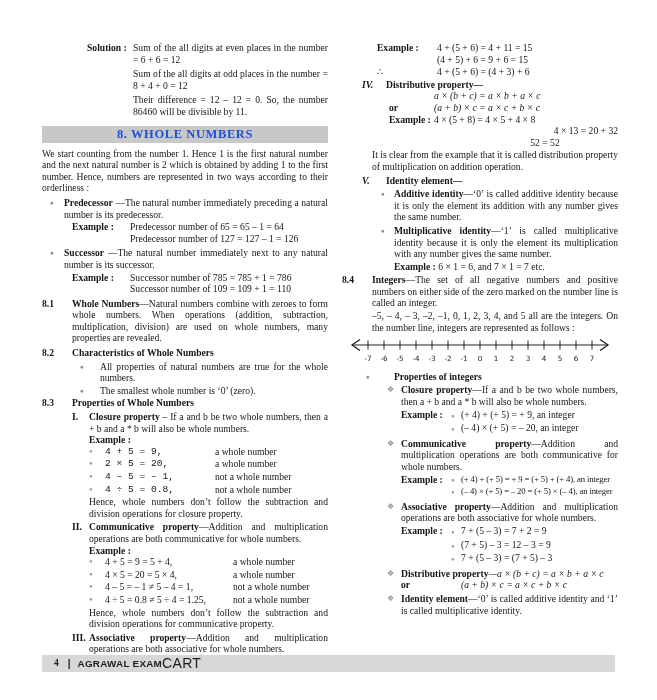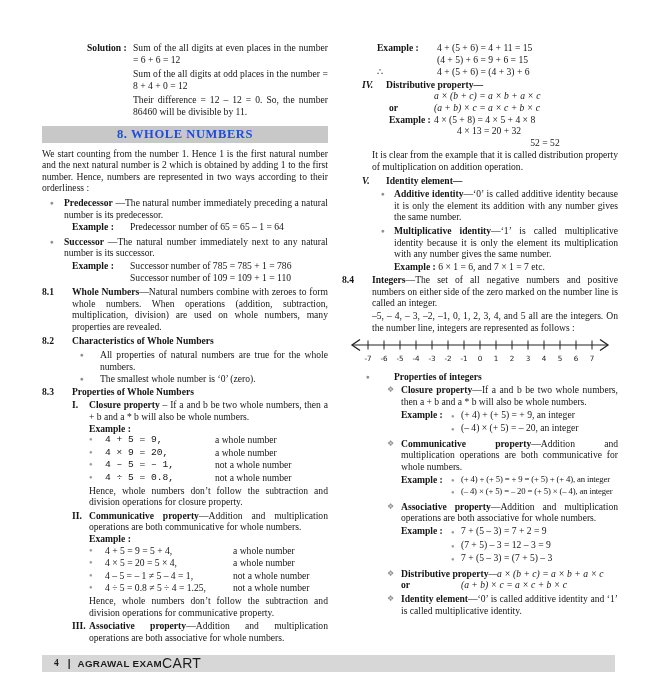--- a/index.html
+++ b/index.html
@@ -51,21 +51,21 @@
   
   .rex{padding-left:35px;display:flex;margin-bottom:1px;}
   .rex-label{flex:0 0 60px;font-weight:bold;}
   .s45{padding-left:20px;margin-bottom:2px;}
   .s45 .tnum{flex:0 0 24px;font-weight:bold;font-style:italic;}
   .f1{padding-left:72px;}
   .or-row{padding-left:27px;display:flex;}
   .or-lbl{flex:0 0 45px;font-weight:bold;}
   .ex4{padding-left:27px;display:flex;}
   .ex4-label{flex:0 0 45px;font-weight:bold;}
-  .l2{padding-left:95px;}
+  .l2{padding-left:95px;text-align:right;}
   .l3{padding-left:110px;text-align:center;}
   .snote{padding-left:10px;margin-top:1px;}
   .vb-row{padding-left:19px;display:flex;margin-top:2px;}
   .vb-blt{flex:0 0 13px;color:#8f8f8f;font-size:6.5px;line-height:11.6px;}
   .vex{padding-left:32px;margin:1px 0;}
   .s84-para{padding-left:30px;margin-top:1px;}
   .nl-wrap{padding-left:2px;margin:5px 0 3px 0;}
   .pi-head{padding-left:24px;display:flex;margin-bottom:2px;}
   .pi-blt{flex:0 0 28px;color:#8f8f8f;font-size:6.5px;line-height:11.6px;}
   .di-row{padding-left:45px;display:flex;margin-top:2px;}
@@ -108,20 +108,21 @@
       <div class="tb-row">
         <span class="blt">●</span>
         <div class="flex1 just">
           <span class="b">Predecessor</span><span> —The natural number immediately preceding a natural number is its predecessor.</span>
         </div>
       </div>
       <div class="ex-block">
         <span class="ex-label">Example :</span>
         <div>
           <div>Predecessor number of 65 = 65 – 1 = 64</div>
+          <div>Predecessor number of 127 = 127 – 1 = 126</div>
         </div>
       </div>
 
       <div class="tb-row">
         <span class="blt">●</span>
         <div class="flex1 just">
           <span class="b">Successor</span><span> —The natural number immediately next to any natural number is its successor.</span>
         </div>
       </div>
       <div class="ex-block">
@@ -166,21 +167,21 @@
         </div>
         <div class="rcontent">
           <div class="b">Example :</div>
           <div class="row item">
             <span class="blt2">●</span>
             <span class="expr">4 + 5 = 9,</span>
             <span class="desc">a whole number</span>
           </div>
           <div class="row item">
             <span class="blt2">●</span>
-            <span class="expr">4 × 9 = 20,</span>
+            <span class="expr">2 × 5 = 20,</span>
             <span class="desc">a whole number</span>
           </div>
           <div class="row item">
             <span class="blt2">●</span>
             <span class="expr">4 – 5 = – 1,</span>
             <span class="desc">not a whole number</span>
           </div>
           <div class="row item">
             <span class="blt2">●</span>
             <span class="expr">4 ÷ 5 = 0.8,</span>

